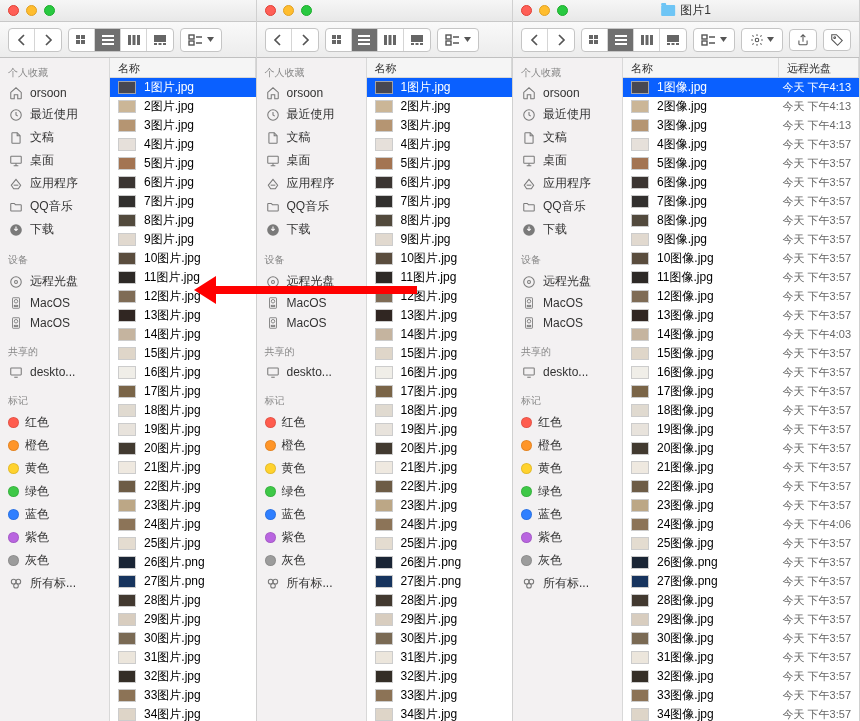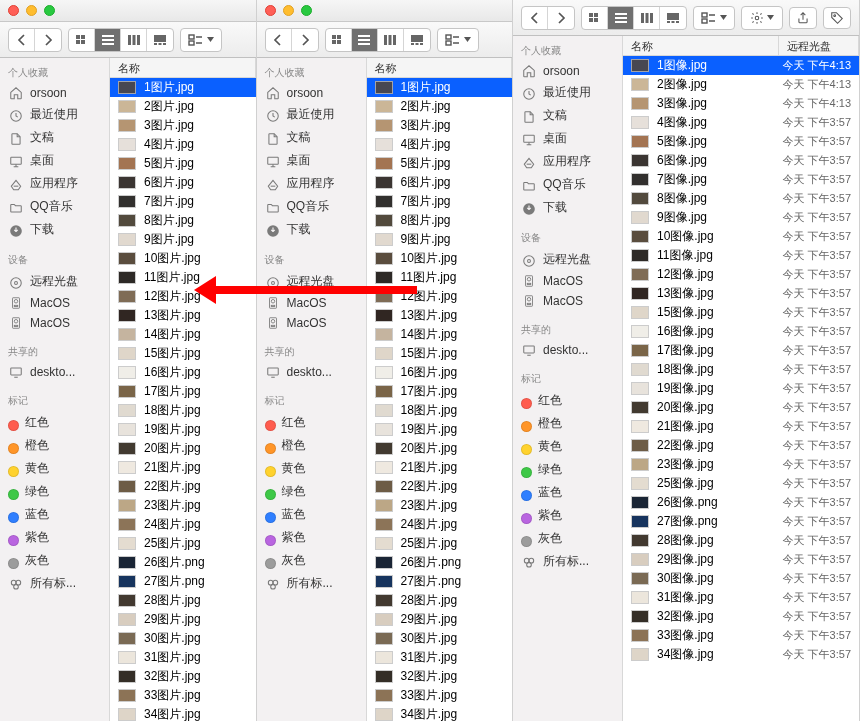--- a/index.html
+++ b/index.html
@@ -22,21 +22,21 @@
 .btngrp{display:flex;border:1px solid #c5c5c5;border-radius:4px;overflow:hidden;background:#fff}
 .btngrp>div{width:26px;height:22px;display:flex;align-items:center;justify-content:center;border-right:1px solid #d5d5d5;cursor:default}
 .btngrp>div:last-child{border-right:none}
 .btngrp>.act{background:#707070;color:#fff}
 .nbtn{width:28px;height:22px;border:1px solid #c5c5c5;border-radius:4px;background:#fff;display:flex;align-items:center;justify-content:center;cursor:default}
 .svgico{width:14px;height:14px}
 .body{flex:1;display:flex;overflow:hidden}
 .sidebar{width:110px;background:#f3f1f2;border-right:1px solid #d8d8d8;padding:6px 0;overflow-y:auto}
 .sgroup{margin-bottom:10px}
 .sghdr{font-size:10px;color:#888;padding:2px 8px 3px;font-weight:500}
-.sitem{display:flex;align-items:flex-end;gap:6px;padding:3px 8px;color:#333;cursor:default;white-space:nowrap;overflow:hidden;text-overflow:ellipsis}
+.sitem{display:flex;align-items:center;gap:6px;padding:3px 8px;color:#333;cursor:default;white-space:nowrap;overflow:hidden;text-overflow:ellipsis}
 .sico{width:16px;height:14px;flex-shrink:0;display:flex;align-items:center;justify-content:center;color:#7a7a7a}
 .tagdot{width:11px;height:11px;border-radius:50%;flex-shrink:0;border:1px solid rgba(0,0,0,0.1)}
 .filepane{flex:1;display:flex;flex-direction:column;overflow:hidden;background:#fff}
 .fhdr{display:flex;background:#f5f5f5;border-bottom:1px solid #d8d8d8;height:20px}
 .fhdr>div{padding:3px 8px;font-size:11px;color:#333;border-right:1px solid #d8d8d8}
 .colname{flex:1}
 .coldate{width:80px}
 .flist{flex:1;overflow-y:auto}
 .frow{display:flex;align-items:center;height:19px;padding:0 8px;gap:8px;cursor:default}
 .frow.sel{background:#0a60ff;color:#fff}
@@ -773,20 +773,31 @@
             </div>
             <div class="frow">
               <div class="thumb" style="background:#ded5c8"></div>
               <div class="fname">34图片.jpg</div>
             </div>
           </div>
         </div>
       </div>
     </div>
     <div class="win win3">
+      <div class="titlebar">
+        <div class="traffic">
+          <div class="dot r"></div>
+          <div class="dot y"></div>
+          <div class="dot g"></div>
+        </div>
+        <div class="wtitle">
+          <span class="folder-ico"></span>
+          <span>图片1</span>
+        </div>
+      </div>
       <div class="toolbar">
         <div class="btngrp">
           <div>
             <svg width="10" height="12" viewBox="0 0 10 12" fill="none" stroke="#555" stroke-width="1.7">
               <path d="M7 1L2 6l5 5"></path>
             </svg>
           </div>
           <div>
             <svg width="10" height="12" viewBox="0 0 10 12" fill="none" stroke="#555" stroke-width="1.7">
               <path d="M3 1l5 5-5 5"></path>
@@ -1077,20 +1088,25 @@
               <div class="thumb" style="background:#7f6c56"></div>
               <div class="fname">12图像.jpg</div>
               <div class="fdate">今天 下午3:57</div>
             </div>
             <div class="frow">
               <div class="thumb" style="background:#302622"></div>
               <div class="fname">13图像.jpg</div>
               <div class="fdate">今天 下午3:57</div>
             </div>
             <div class="frow">
+              <div class="thumb" style="background:#c5b49f"></div>
+              <div class="fname">14图像.jpg</div>
+              <div class="fdate">今天 下午4:03</div>
+            </div>
+            <div class="frow">
               <div class="thumb" style="background:#dfd6c9"></div>
               <div class="fname">15图像.jpg</div>
               <div class="fdate">今天 下午3:57</div>
             </div>
             <div class="frow">
               <div class="thumb" style="background:#f0eee8"></div>
               <div class="fname">16图像.jpg</div>
               <div class="fdate">今天 下午3:57</div>
             </div>
             <div class="frow">
@@ -1120,20 +1136,25 @@
             </div>
             <div class="frow">
               <div class="thumb" style="background:#6d5c46"></div>
               <div class="fname">22图像.jpg</div>
               <div class="fdate">今天 下午3:57</div>
             </div>
             <div class="frow">
               <div class="thumb" style="background:#bca786"></div>
               <div class="fname">23图像.jpg</div>
               <div class="fdate">今天 下午3:57</div>
+            </div>
+            <div class="frow">
+              <div class="thumb" style="background:#8c7458"></div>
+              <div class="fname">24图像.jpg</div>
+              <div class="fdate">今天 下午4:06</div>
             </div>
             <div class="frow">
               <div class="thumb" style="background:#e4dcd0"></div>
               <div class="fname">25图像.jpg</div>
               <div class="fdate">今天 下午3:57</div>
             </div>
             <div class="frow">
               <div class="thumb" style="background:#1a2535"></div>
               <div class="fname">26图像.png</div>
               <div class="fdate">今天 下午3:57</div>

